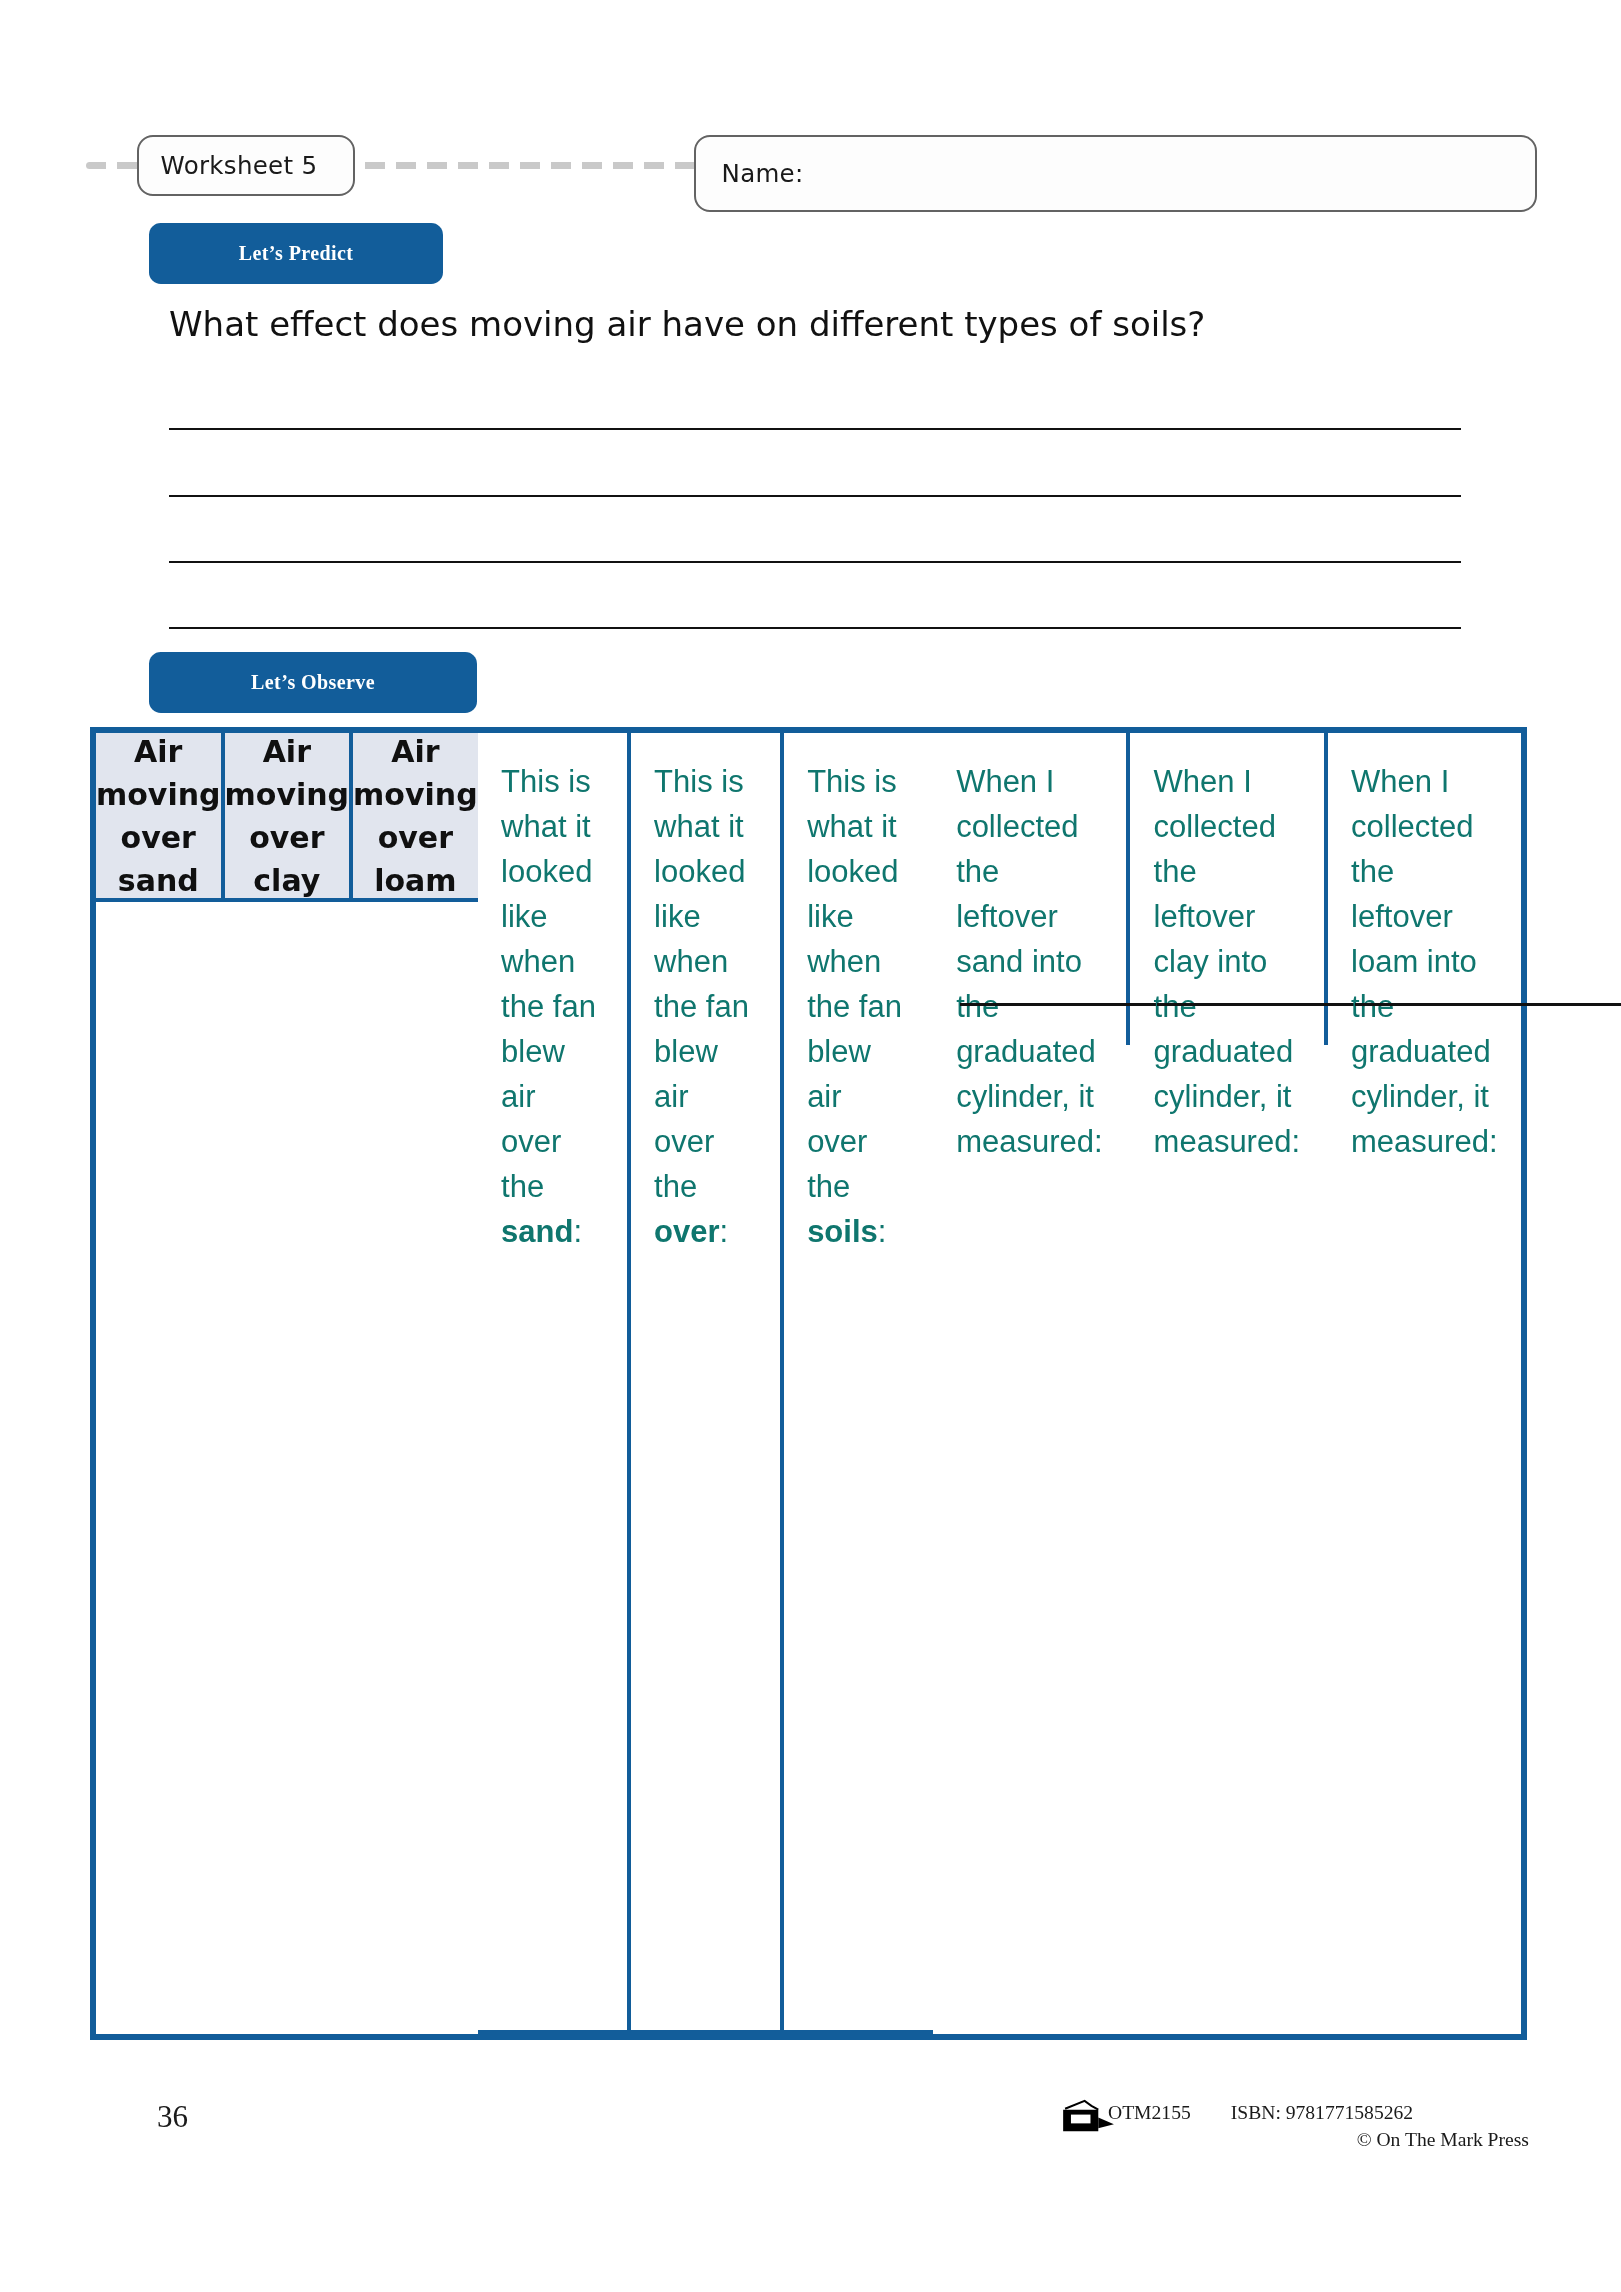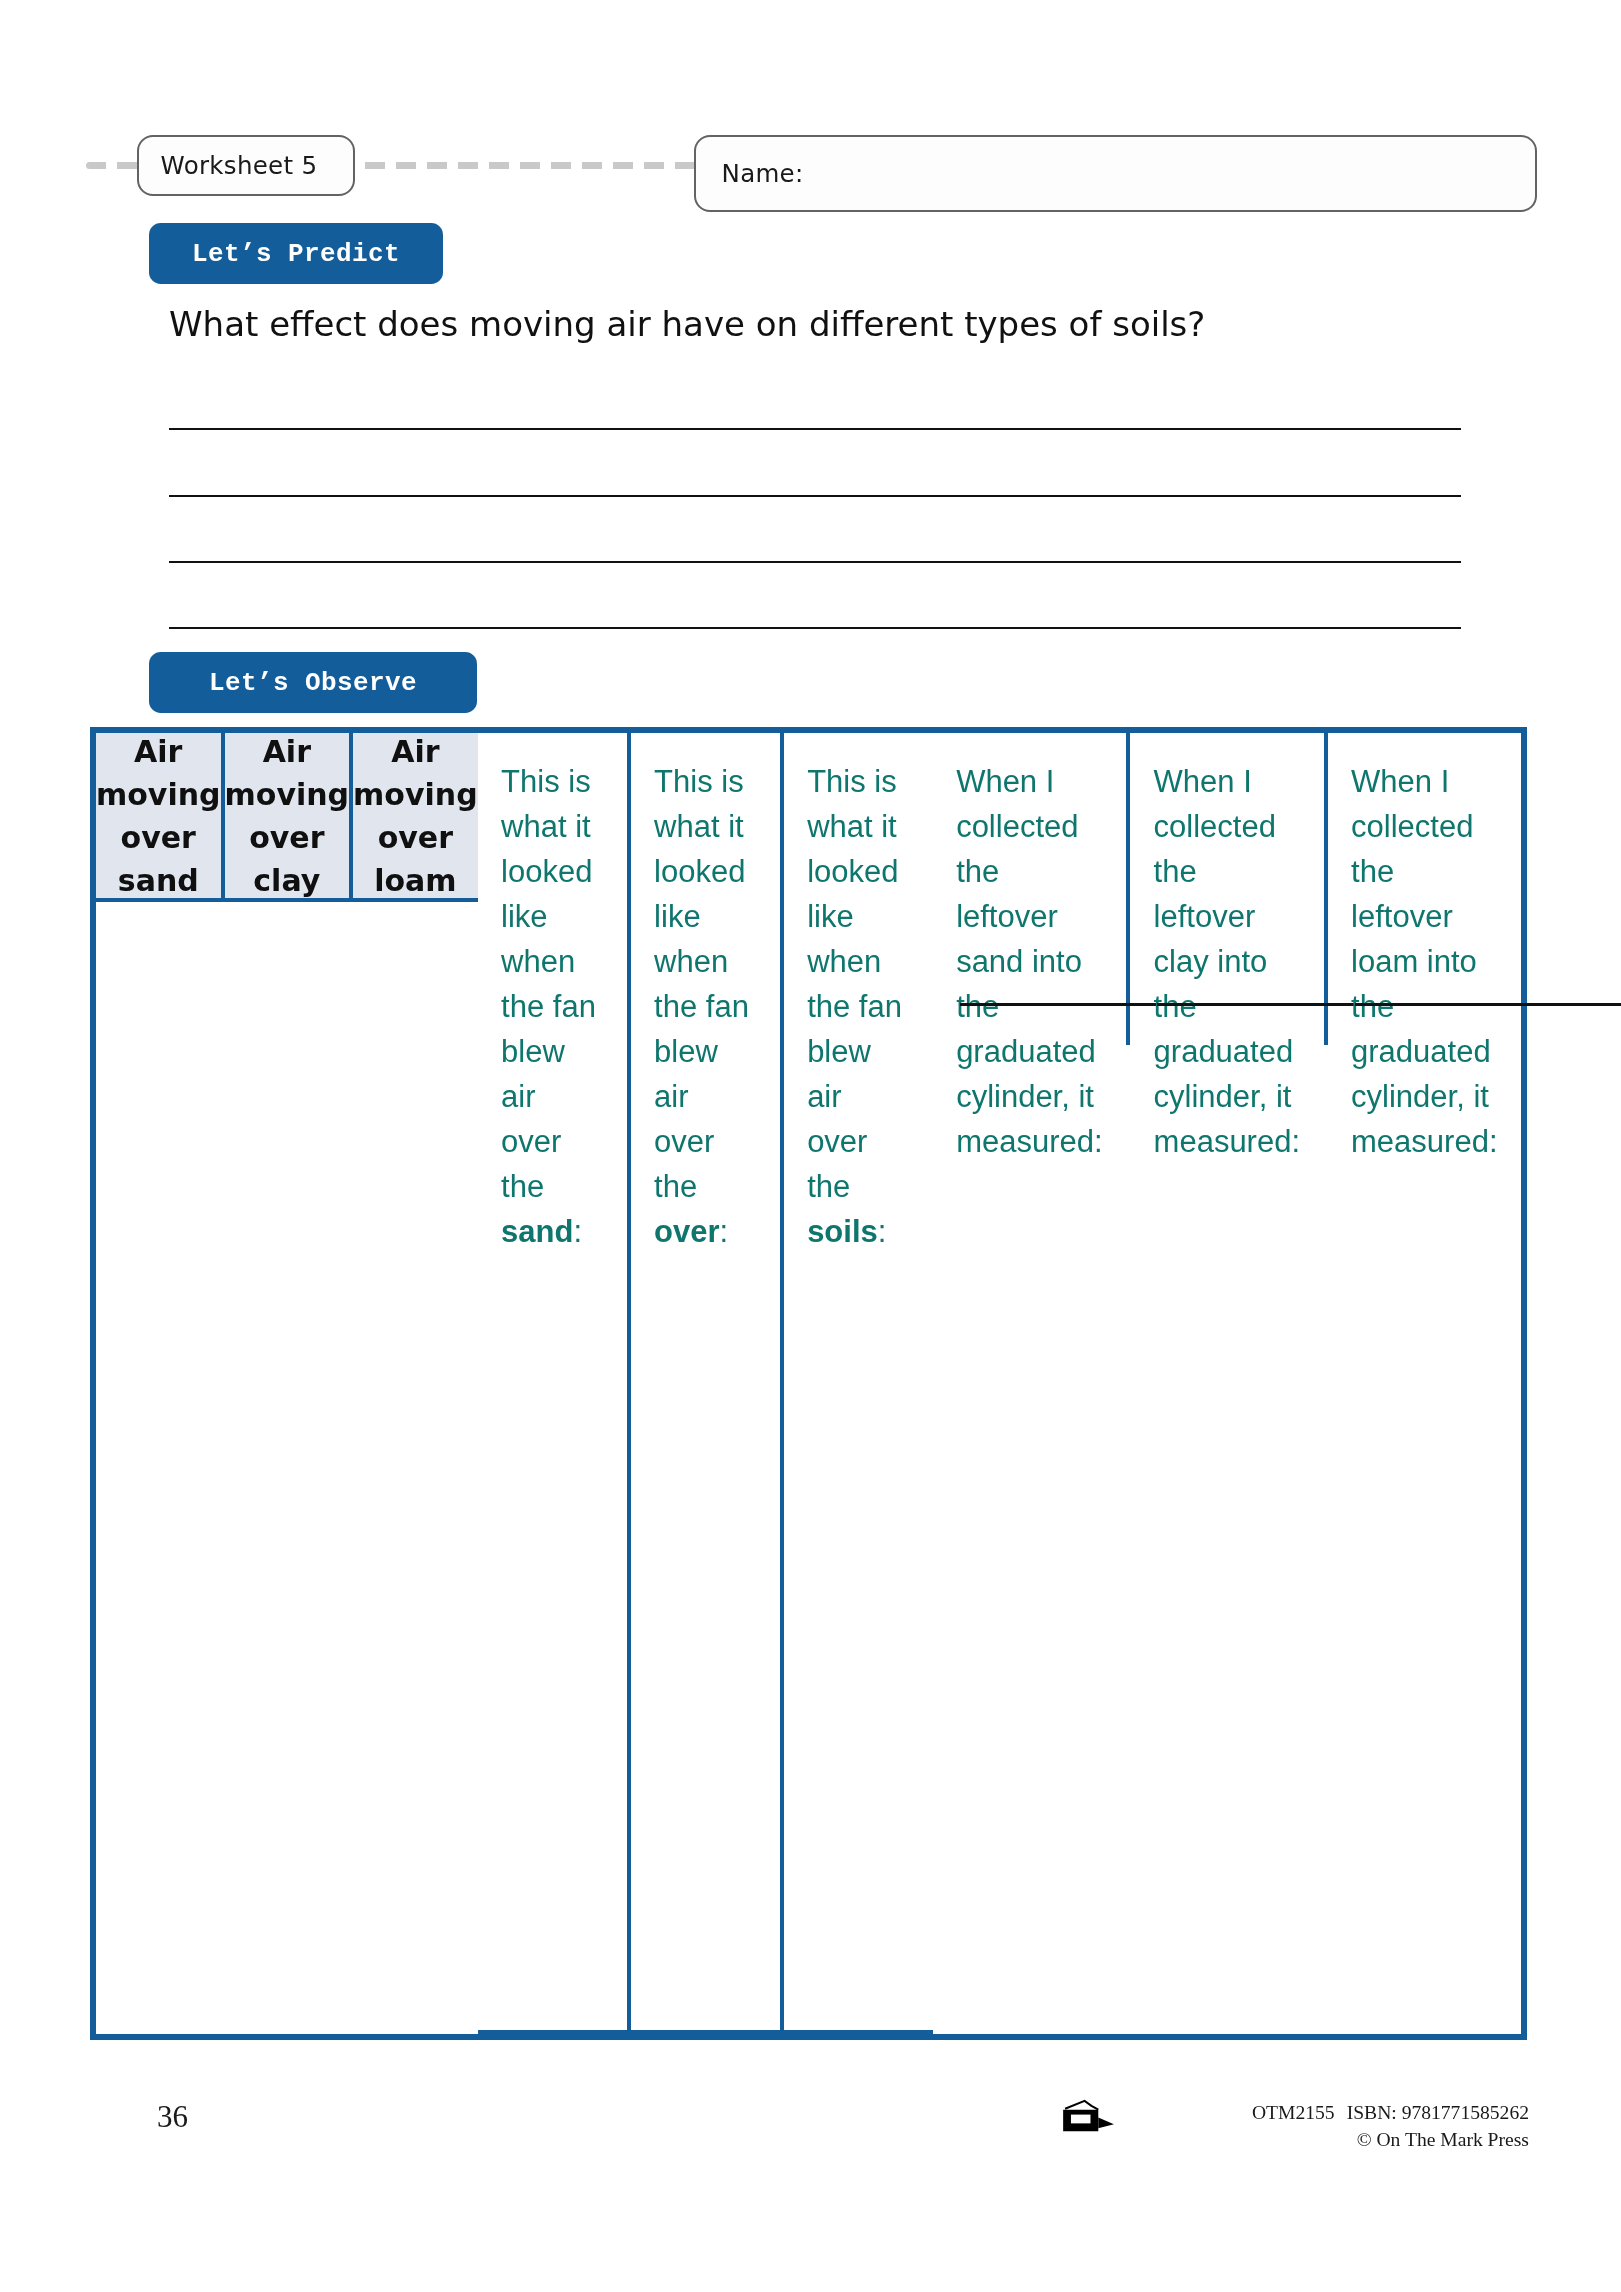--- a/index.html
+++ b/index.html
@@ -82,23 +82,23 @@
     background: #125d9a;
     border-radius: 11.8px;
     display: flex;
     align-items: center;
     justify-content: center;
     box-sizing: border-box;
   }
   .badge-label {
     color: #ffffff;
     font-weight: bold;
-    font-size: 26px;
+    font-size: 20px;
     letter-spacing: 0.4px;
-    font-family: Liberation Mono, monospace;
+    font-family: Liberation Serif, serif;
     white-space: nowrap;
   }
   .badge-predict {
     left: 149px;
     top: 223px;
     width: 294px;
     height: 61px;
   }
   .badge-observe {
     left: 149px;
@@ -218,21 +218,21 @@
     position: absolute;
     left: 1108px;
     top: 2100px;
     width: 421px;
     font-family: "Liberation Serif", serif;
     font-size: 19.6px;
     line-height: 26.5px;
     color: #1a1a1a;
     text-align: right;
   }
-  .footer-line1 { display: flex; justify-content: flex-end; gap: 12px; white-space: nowrap; }
+  .footer-line1 { display: flex; gap: 40px; white-space: nowrap; }
   .footer-line2 { white-space: nowrap; }
   .press-logo {
     position: absolute;
     left: 1059px;
     top: 2098px;
     width: 61px;
     height: 41px;
   }
 </style>
 </head>

